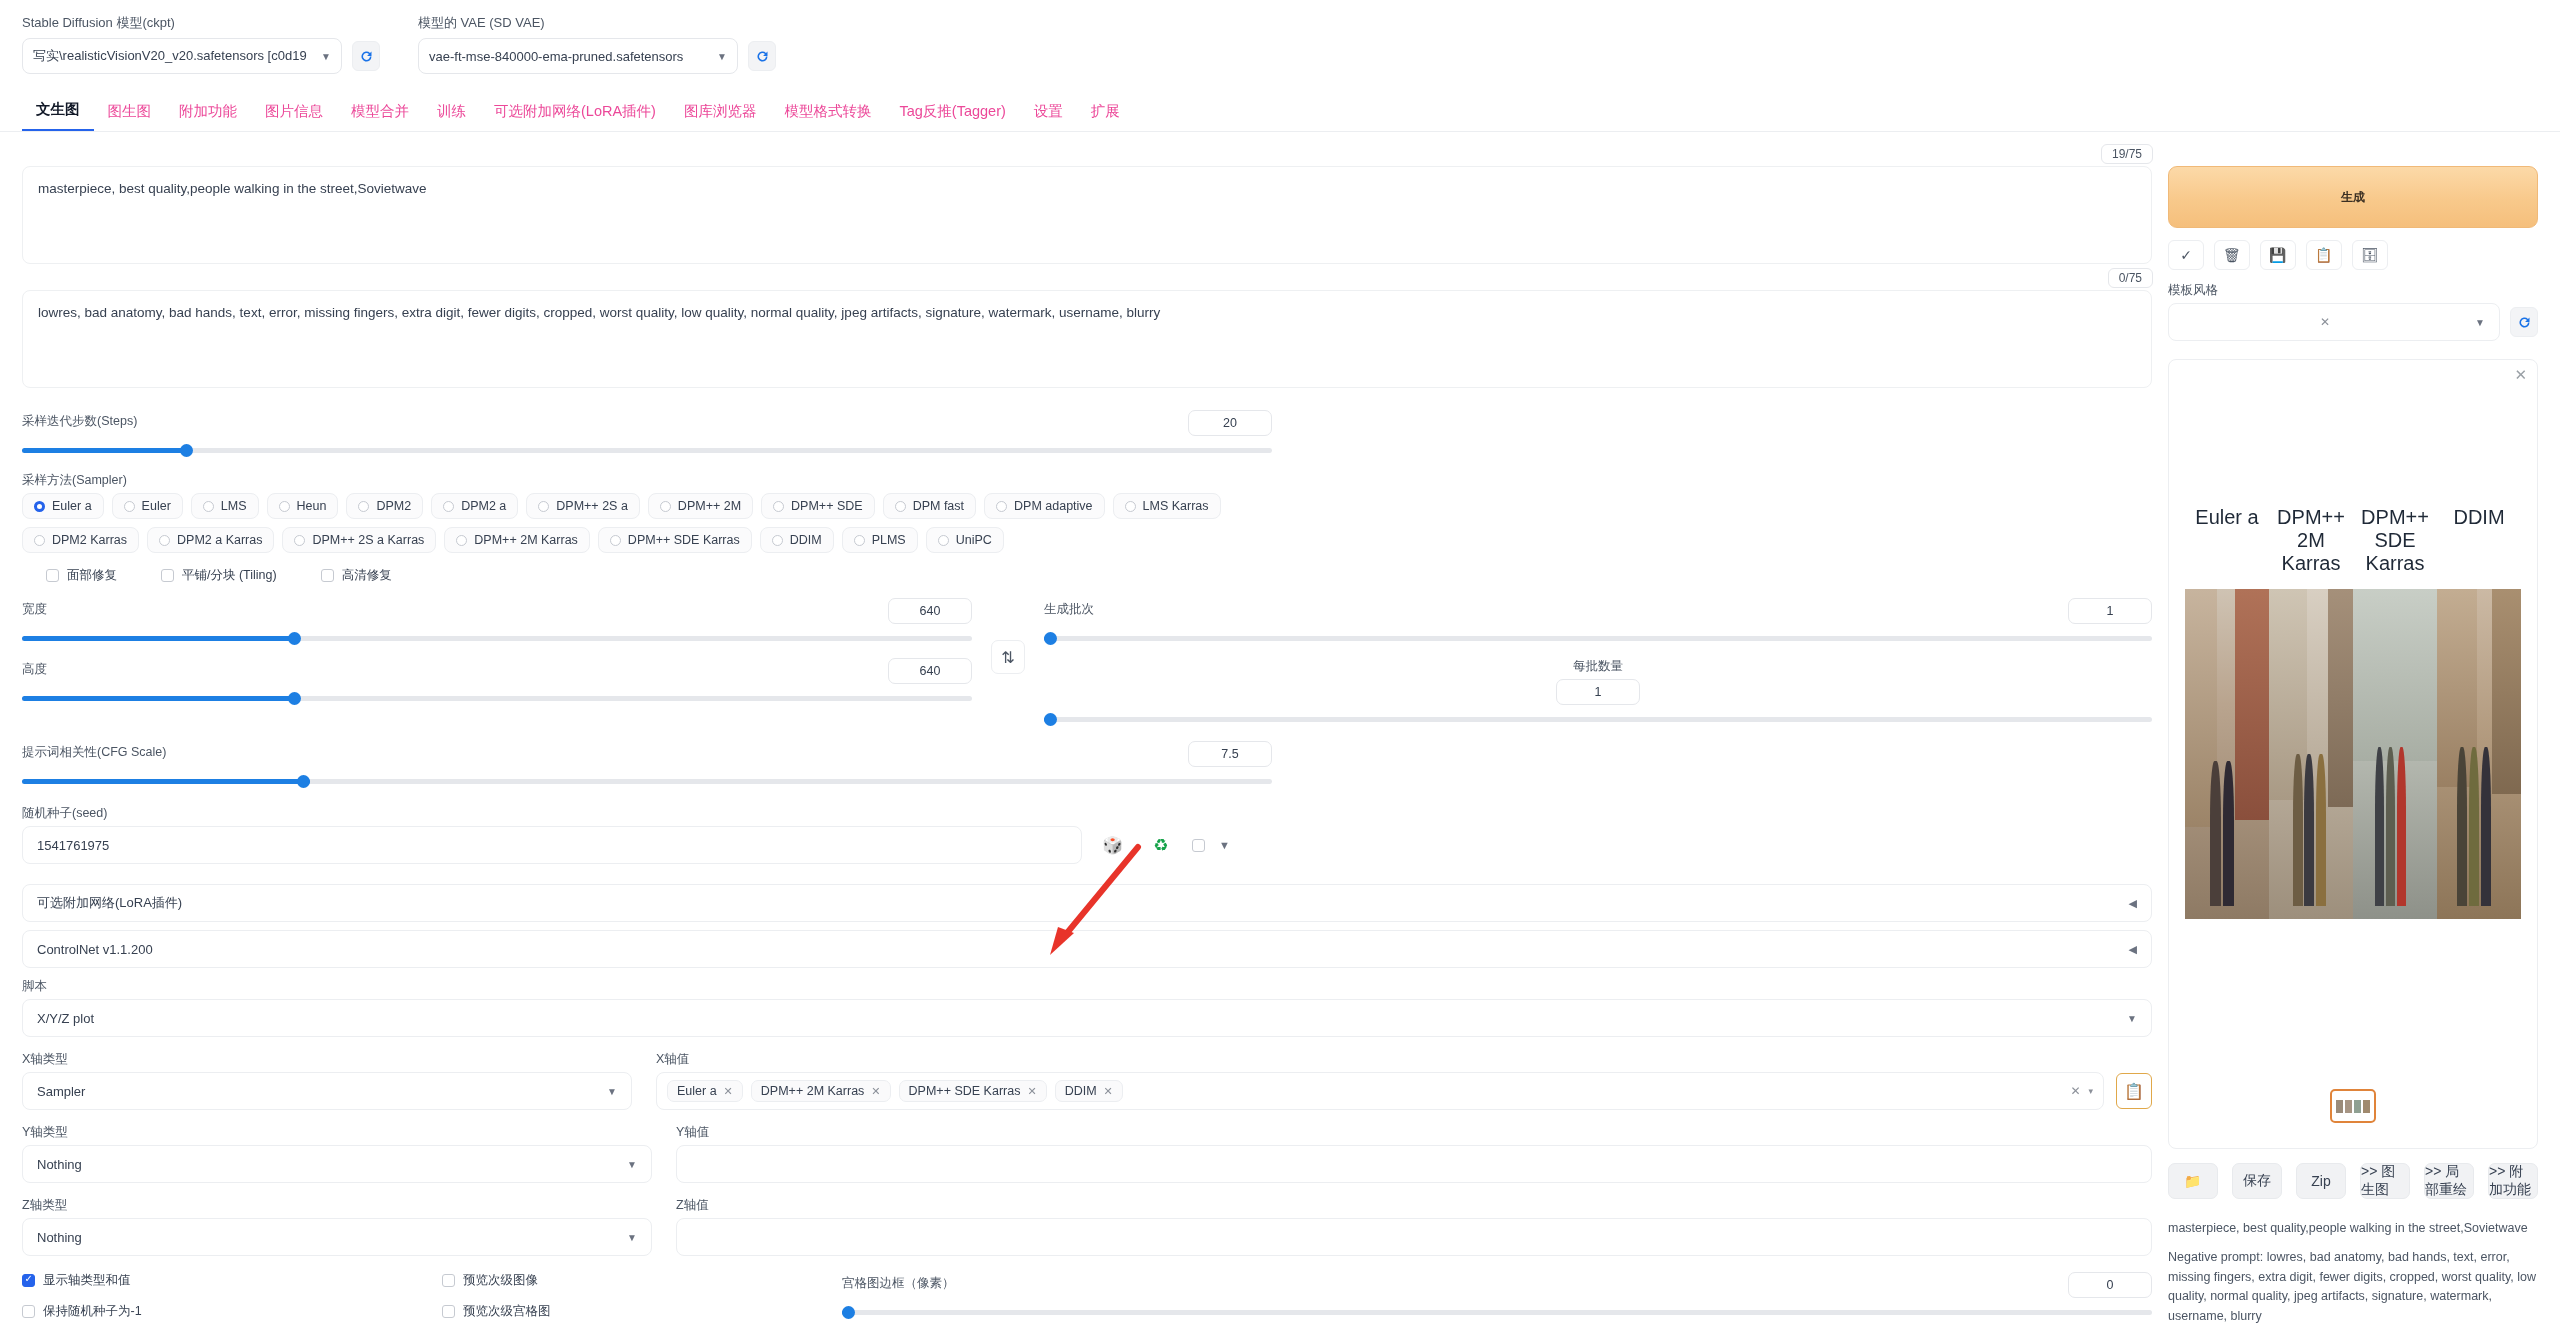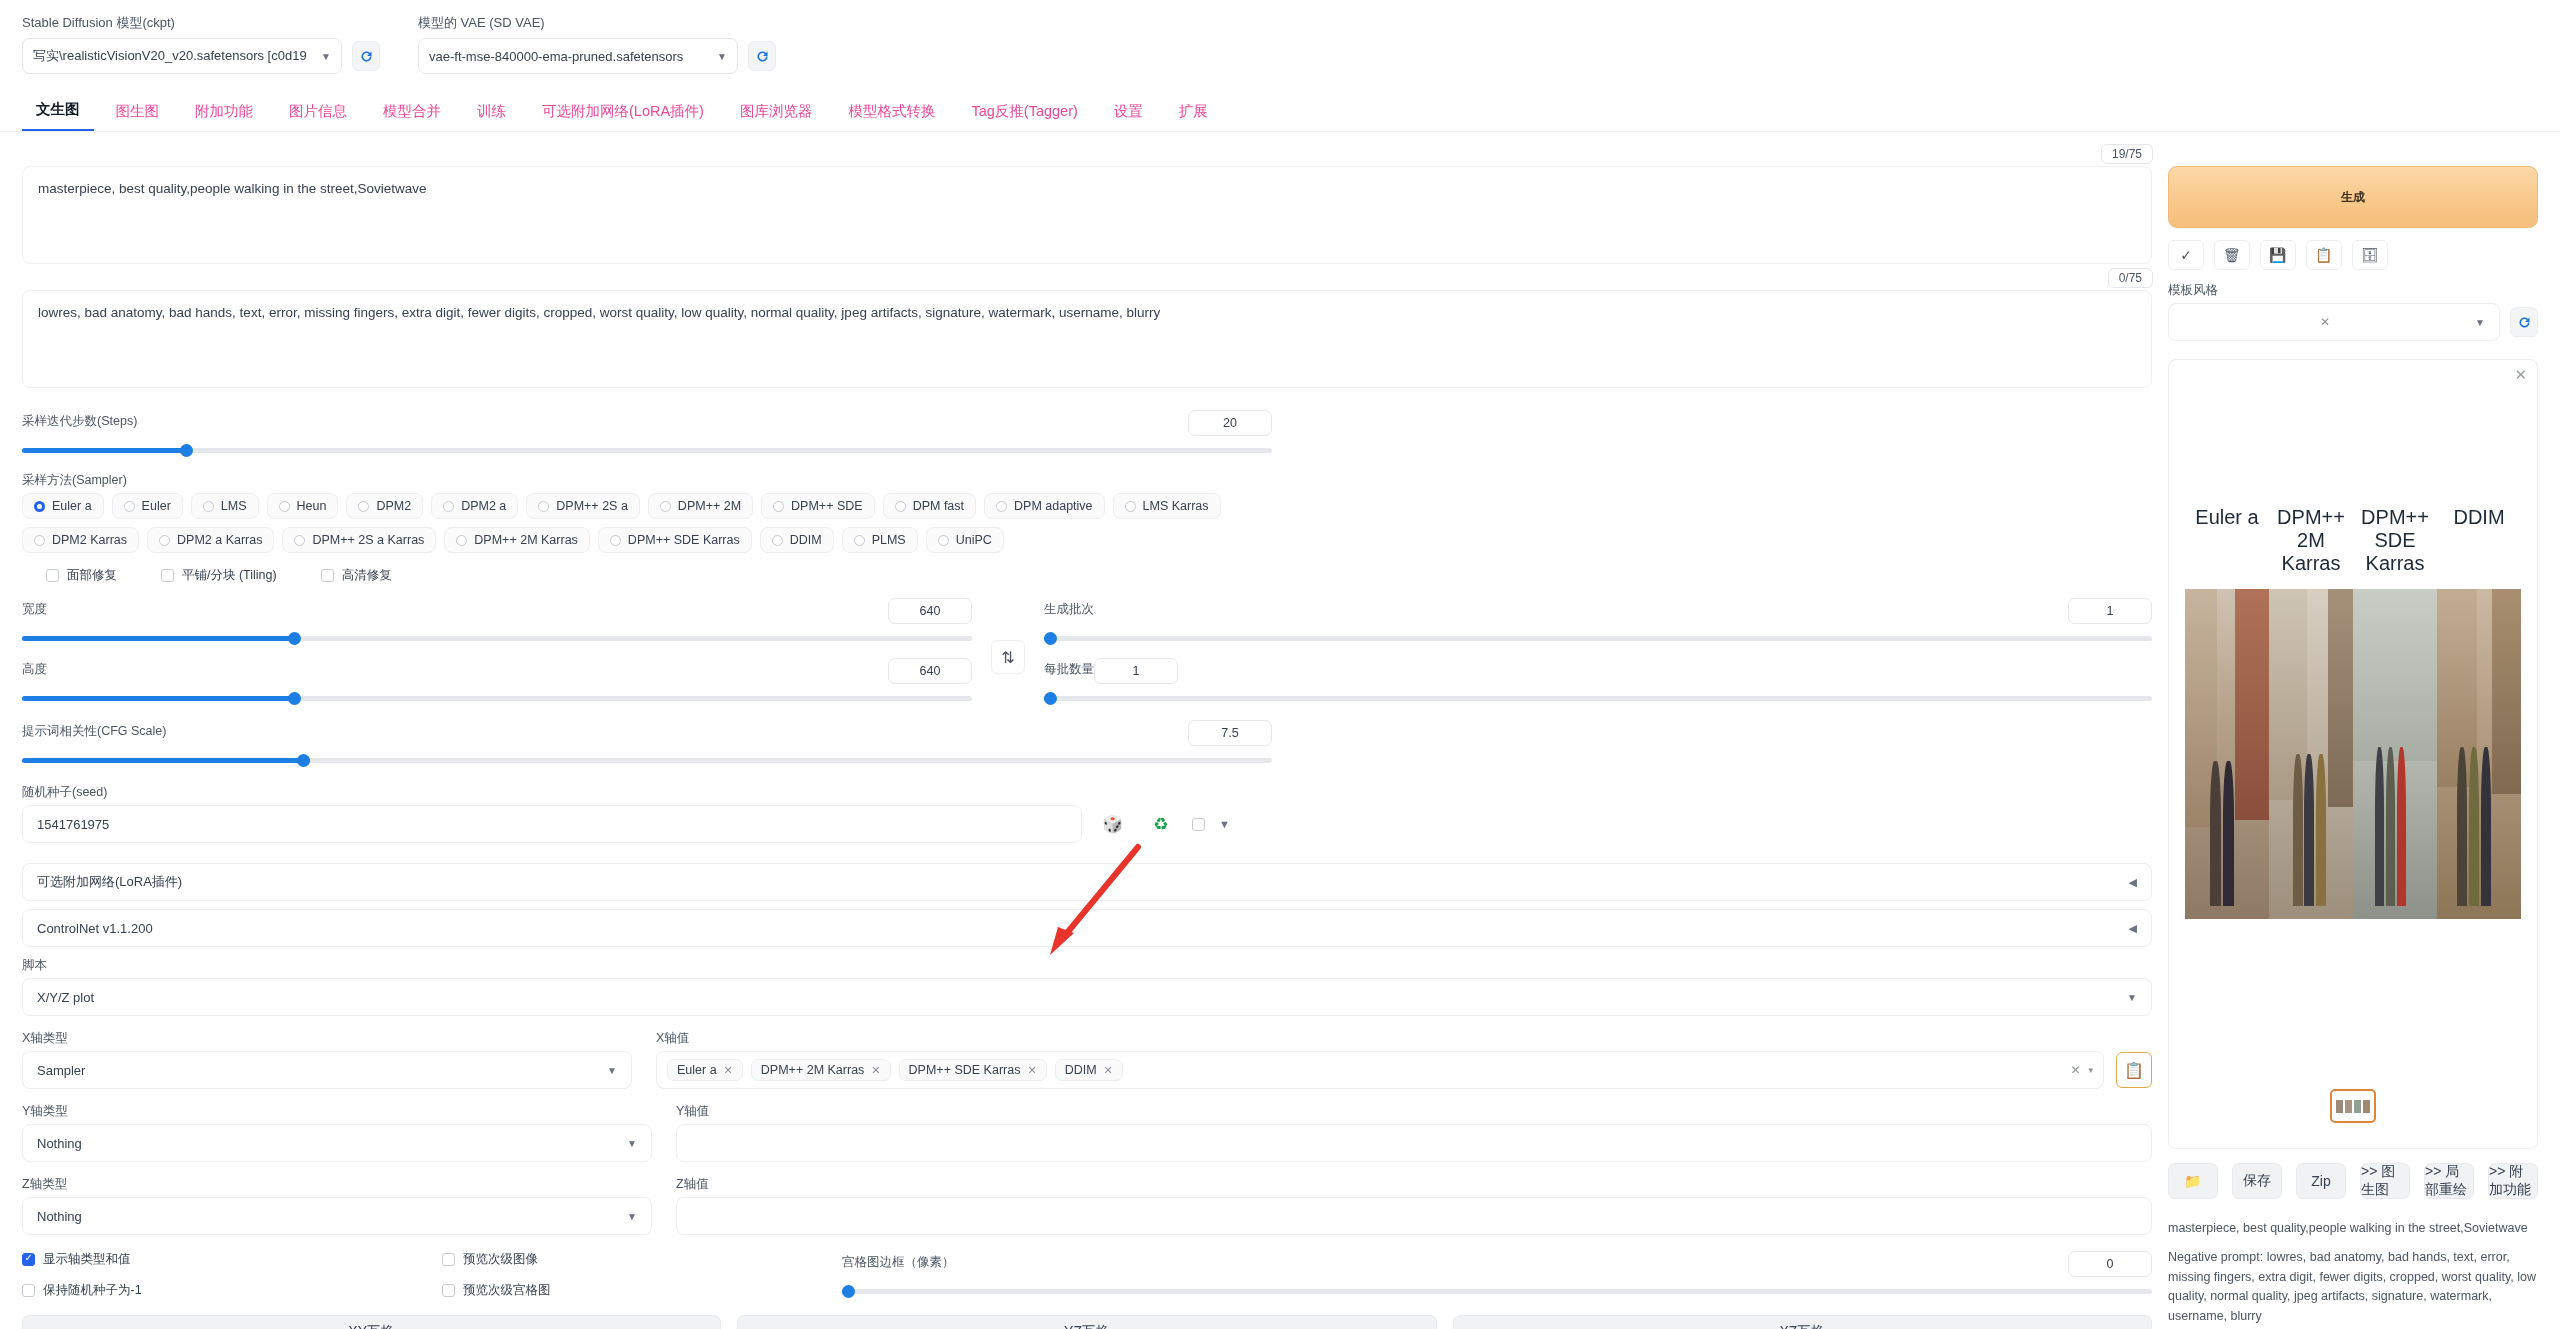--- a/index.html
+++ b/index.html
@@ -34,21 +34,21 @@
   .slider-wrap { position:relative; height: 16px; display:flex; align-items:center; }
   .track { height:5px; border-radius:3px; background:#e5e7eb; width:100%; position:relative; }
   .fill { position:absolute; left:0; top:0; height:5px; border-radius:3px; background:#1d7fe3; }
   .knob { position:absolute; width:13px; height:13px; border-radius:50%; background:#1d7fe3; top:-4px; }
   .num-box {
     height: 26px; min-width:84px; border:1px solid #e5e7eb; border-radius:7px; background:#fff;
     display:flex; align-items:center; justify-content:center; font-size:12.5px; color:#374151;
   }
 
   
-  .tabs { display:flex; align-items:flex-end; gap: 8px; padding: 0 22px; border-bottom:1px solid #eceef1; margin-top: 18px; }
+  .tabs { display:flex; align-items:flex-end; gap: 0; padding: 0 22px; border-bottom:1px solid #eceef1; margin-top: 18px; }
   .tab { padding: 8px 14px 10px 14px; font-size:14.5px; color:#ec4899; cursor:pointer; white-space:nowrap; }
   .tab.active { color:#111827; font-weight:600; border-bottom:2px solid #2563eb; }
 
   
   .main { display:flex; padding: 14px 22px 0 22px; gap: 16px; }
   .left { width: 2130px; }
   .right { flex:1; }
 
   .prompt-box {
     border:1px solid #eef0f2; border-radius:8px; background:#fff; position:relative;
@@ -346,21 +346,21 @@
           <div style="display:flex; align-items:center; justify-content:space-between;">
             <div class="ctrl-label">生成批次</div>
             <div class="num-box">1</div>
           </div>
           <div class="slider-wrap" style="margin-top:6px;">
             <div class="track">
                 <div class="fill" style="width:1%"></div>
                 <div class="knob" style="left:0%"></div>
               </div>
           </div>
-          <div style="display:flex; align-items:center; justify-content:flex-start; margin-top:12px;">
+          <div style="display:flex; align-items:center; justify-content:center; margin-top:12px;flex-direction:column;">
             <div class="ctrl-label">每批数量</div>
             <div class="num-box">1</div>
           </div>
           <div class="slider-wrap" style="margin-top:6px;">
             <div class="track">
                 <div class="fill" style="width:1%"></div>
                 <div class="knob" style="left:0%"></div>
               </div>
           </div>
         </div>

